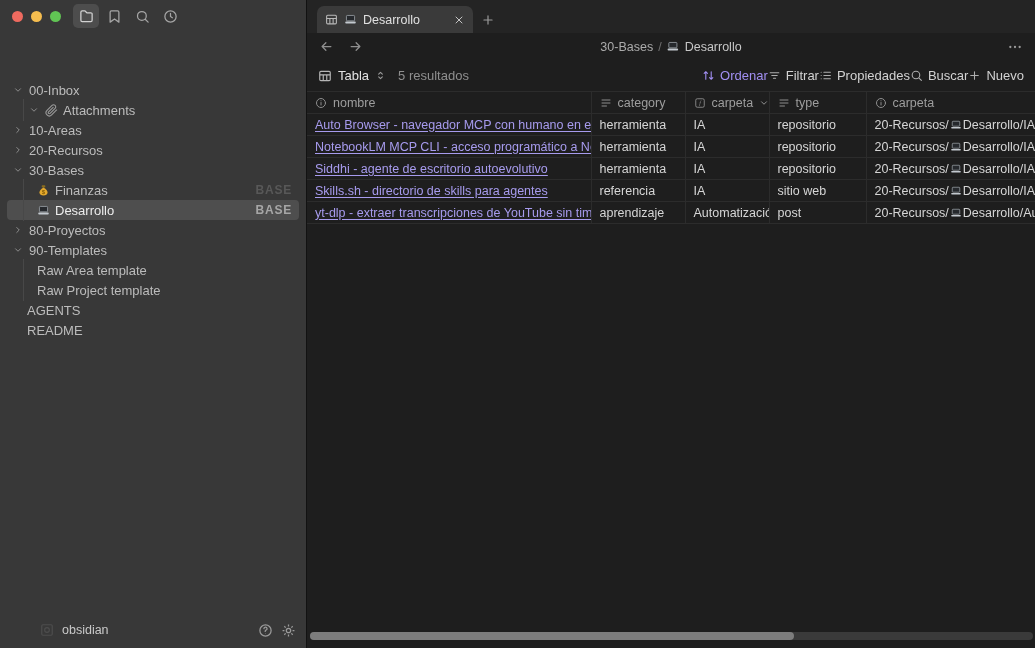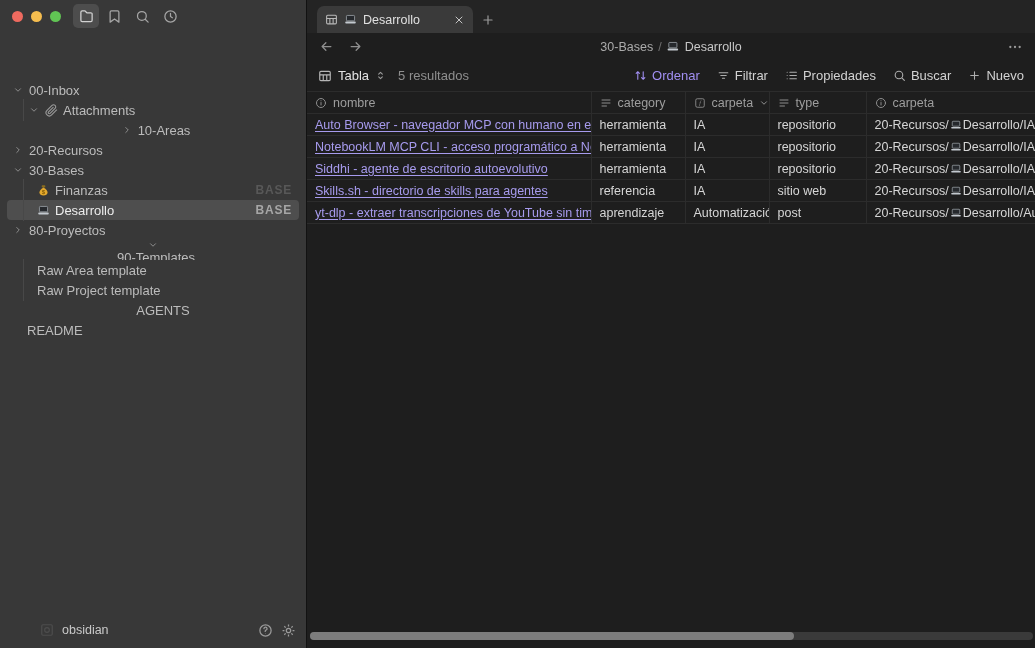--- a/index.html
+++ b/index.html
@@ -95,21 +95,21 @@
   .more-btn { margin-left:auto; display:flex; color:#9a9a9a; cursor:pointer; }
   .more-btn svg { width:16px; height:16px; }
 
   .toolbar { height:31px; display:flex; align-items:center; padding:0 11px; font-size:13px; }
   .view-select { display:flex; align-items:center; gap:6px; color:#e2e2e2; cursor:pointer; }
   .view-select .v-ico { display:flex; color:#b5b5b5; }
   .view-select svg { width:14px; height:14px; }
   .view-select .ud { color:#9a9a9a; }
   .view-select .ud svg { width:11px; height:11px; }
   .results { margin-left:12px; color:#8f8f8f; }
-  .tb-right { margin-left:auto; display:flex; align-items:flex-end; gap:17px; }
+  .tb-right { margin-left:auto; display:flex; align-items:flex-end; }
   .tb-btn { display:flex; align-items:center; gap:5px; color:#d2d2d2; cursor:pointer; }
   .tb-btn .b-ico { display:flex; color:#aeaeae; }
   .tb-btn svg { width:13px; height:13px; }
   .tb-btn.accent, .tb-btn.accent .b-ico { color:#a18ff2; }
 
   
   .basetable { width:100%; border-collapse:collapse; table-layout:fixed; }
   .basetable th, .basetable td {
     height:22px; padding:0 8px;
     border-bottom:1px solid #2c2c2c; border-right:1px solid #2c2c2c;
@@ -189,21 +189,21 @@
               <path d="M6 9l6 6 6-6"></path>
             </svg>
           </span>
           <span class="t-icon">
             <svg viewBox="0 0 24 24" fill="none" stroke="currentColor" stroke-width="2" stroke-linecap="round" stroke-linejoin="round">
               <path d="M21.44 11.05l-9.19 9.19a6 6 0 0 1-8.49-8.49l9.19-9.19a4 4 0 1 1 5.66 5.66l-9.2 9.19a2 2 0 0 1-2.83-2.83l8.49-8.48"></path>
             </svg>
           </span>
           <span class="label">Attachments</span>
         </div>
-        <div class="tree-item lv0" style="padding-left: 6px; justify-content: center;">
+        <div class="tree-item lv0" style="padding-left: 6px;">
           <span class="chev">
             <svg viewBox="0 0 24 24" fill="none" stroke="currentColor" stroke-width="2.4" stroke-linecap="round" stroke-linejoin="round">
               <path d="M9 6l6 6-6 6"></path>
             </svg>
           </span>
           <span class="label">10-Areas</span>
         </div>
         <div class="tree-item lv0" style="padding-left: 6px;">
           <span class="chev">
             <svg viewBox="0 0 24 24" fill="none" stroke="currentColor" stroke-width="2.4" stroke-linecap="round" stroke-linejoin="round">
@@ -242,35 +242,35 @@
           <span class="badge">BASE</span>
         </div>
         <div class="tree-item lv0" style="padding-left: 6px;">
           <span class="chev">
             <svg viewBox="0 0 24 24" fill="none" stroke="currentColor" stroke-width="2.4" stroke-linecap="round" stroke-linejoin="round">
               <path d="M9 6l6 6-6 6"></path>
             </svg>
           </span>
           <span class="label">80-Proyectos</span>
         </div>
-        <div class="tree-item lv0" style="padding-left: 6px; flex-direction: column;">
+        <div class="tree-item lv0" style="padding-left: 6px;">
           <span class="chev">
             <svg viewBox="0 0 24 24" fill="none" stroke="currentColor" stroke-width="2.4" stroke-linecap="round" stroke-linejoin="round">
               <path d="M6 9l6 6 6-6"></path>
             </svg>
           </span>
           <span class="label">90-Templates</span>
         </div>
         <div class="tree-item lv1" style="padding-left: 30px;">
           <span class="label">Raw Area template</span>
         </div>
         <div class="tree-item lv1" style="padding-left: 30px;">
           <span class="label">Raw Project template</span>
         </div>
-        <div class="tree-item lv0" style="padding-left: 20px; justify-content: center;">
+        <div class="tree-item lv0" style="padding-left: 20px;">
           <span class="label">AGENTS</span>
         </div>
         <div class="tree-item lv0" style="padding-left: 20px;">
           <span class="label">README</span>
         </div>
       </div>
 
     <div class="vaultbar">
       <span class="faint-icon">
         <svg viewBox="0 0 24 24" fill="none" stroke="currentColor" stroke-width="2">

